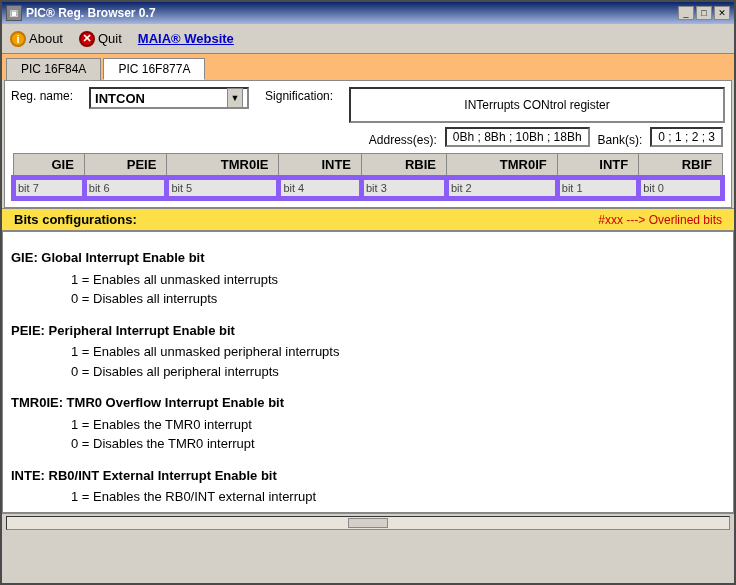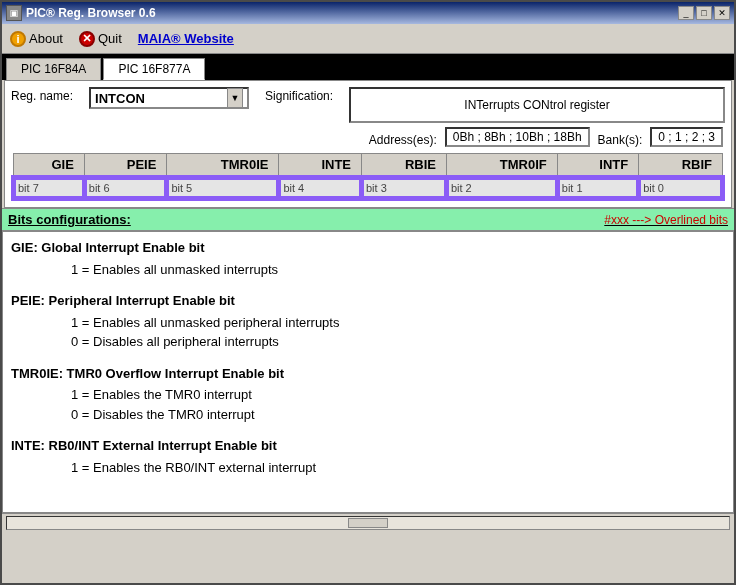--- a/index.html
+++ b/index.html
@@ -89,21 +89,21 @@
     }
     .maia-link {
       color: #0000cc;
       text-decoration: underline;
       font-weight: bold;
       cursor: pointer;
     }
 
     
     #tab-bar {
-      background: #000000;
+      background: #fdba74;
       display: flex;
       padding: 4px 4px 0 4px;
       gap: 2px;
     }
     .tab {
       padding: 3px 14px;
       border: 1px solid #888;
       border-bottom: none;
       background: #d4d0c8;
       cursor: pointer;
@@ -219,46 +219,45 @@
       border: 5px solid #8b5cf6;
       background: #e5e5e5;
       text-align: left;
       padding: 2px;
       font-size: 11px;
       color: #444;
     }
 
     
     #bits-config-header {
-      background: #86efac;
+      background: #fde047;
       display: flex;
       align-items: center;
       justify-content: space-between;
-      padding: 3px 6px;
+      padding: 3px 12px;
       border-top: 1px solid #888;
       border-bottom: 1px solid #888;
-      text-decoration: underline;
     }
     #bits-config-label {
       font-size: 13px;
       font-weight: bold;
     }
     #overline-note {
       color: #cc0000;
       font-size: 12px;
     }
 
     
     #bits-description {
       height: 282px;
       overflow-y: scroll;
       overflow-x: hidden;
       background: white;
       border: 1px solid #888;
-      padding: 6px 8px;
+      padding: 16px 8px;
       font-size: 13px;
       line-height: 1.5;
     }
     .bit-desc-block {
       margin-bottom: 12px;
     }
     .bit-title {
       font-weight: bold;
       margin-bottom: 2px;
     }
@@ -304,21 +303,21 @@
 </head>
 <body>
 
 <div id="window">
 
   <div id="title-bar">
     <div id="title-bar-left">
       <div id="title-icon">
         <span>▣</span>
       </div>
-      <span id="title-text">PIC® Reg. Browser 0.6</span>
+      <span id="title-text">PIC® Reg. Browser 0.7</span>
     </div>
     <div id="title-controls">
       <div class="title-btn">_</div>
       <div class="title-btn">□</div>
       <div class="title-btn">✕</div>
     </div>
   </div>
 
   <div id="menu-bar">
     <div class="menu-item">
@@ -388,20 +387,21 @@
 
   <div id="bits-config-header">
     <span id="bits-config-label">Bits configurations:</span>
     <span id="overline-note">#xxx ---&gt; Overlined bits</span>
   </div>
 
   <div id="bits-description">
   <div class="bit-desc-block">
         <div class="bit-title">GIE: Global Interrupt Enable bit</div>
         <div class="bit-option">1 = Enables all unmasked interrupts</div>
+        <div class="bit-option">0 = Disables all interrupts</div>
       </div>
       <div class="bit-desc-block">
         <div class="bit-title">PEIE: Peripheral Interrupt Enable bit</div>
         <div class="bit-option">1 = Enables all unmasked peripheral interrupts</div>
         <div class="bit-option">0 = Disables all peripheral interrupts</div>
       </div>
       <div class="bit-desc-block">
         <div class="bit-title">TMR0IE: TMR0 Overflow Interrupt Enable bit</div>
         <div class="bit-option">1 = Enables the TMR0 interrupt</div>
         <div class="bit-option">0 = Disables the TMR0 interrupt</div>

